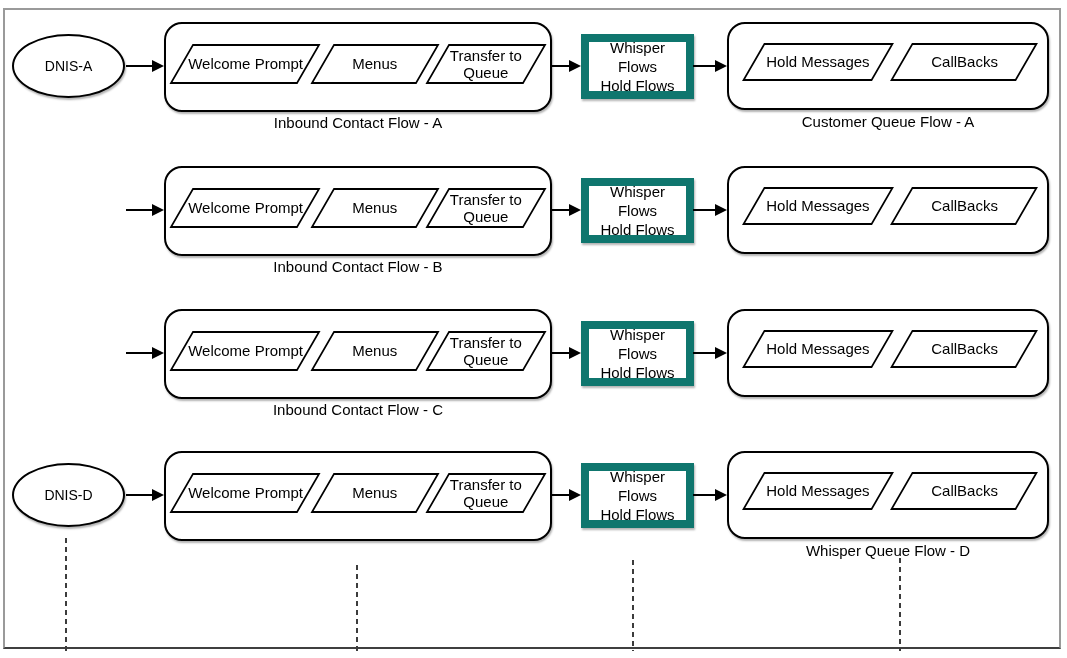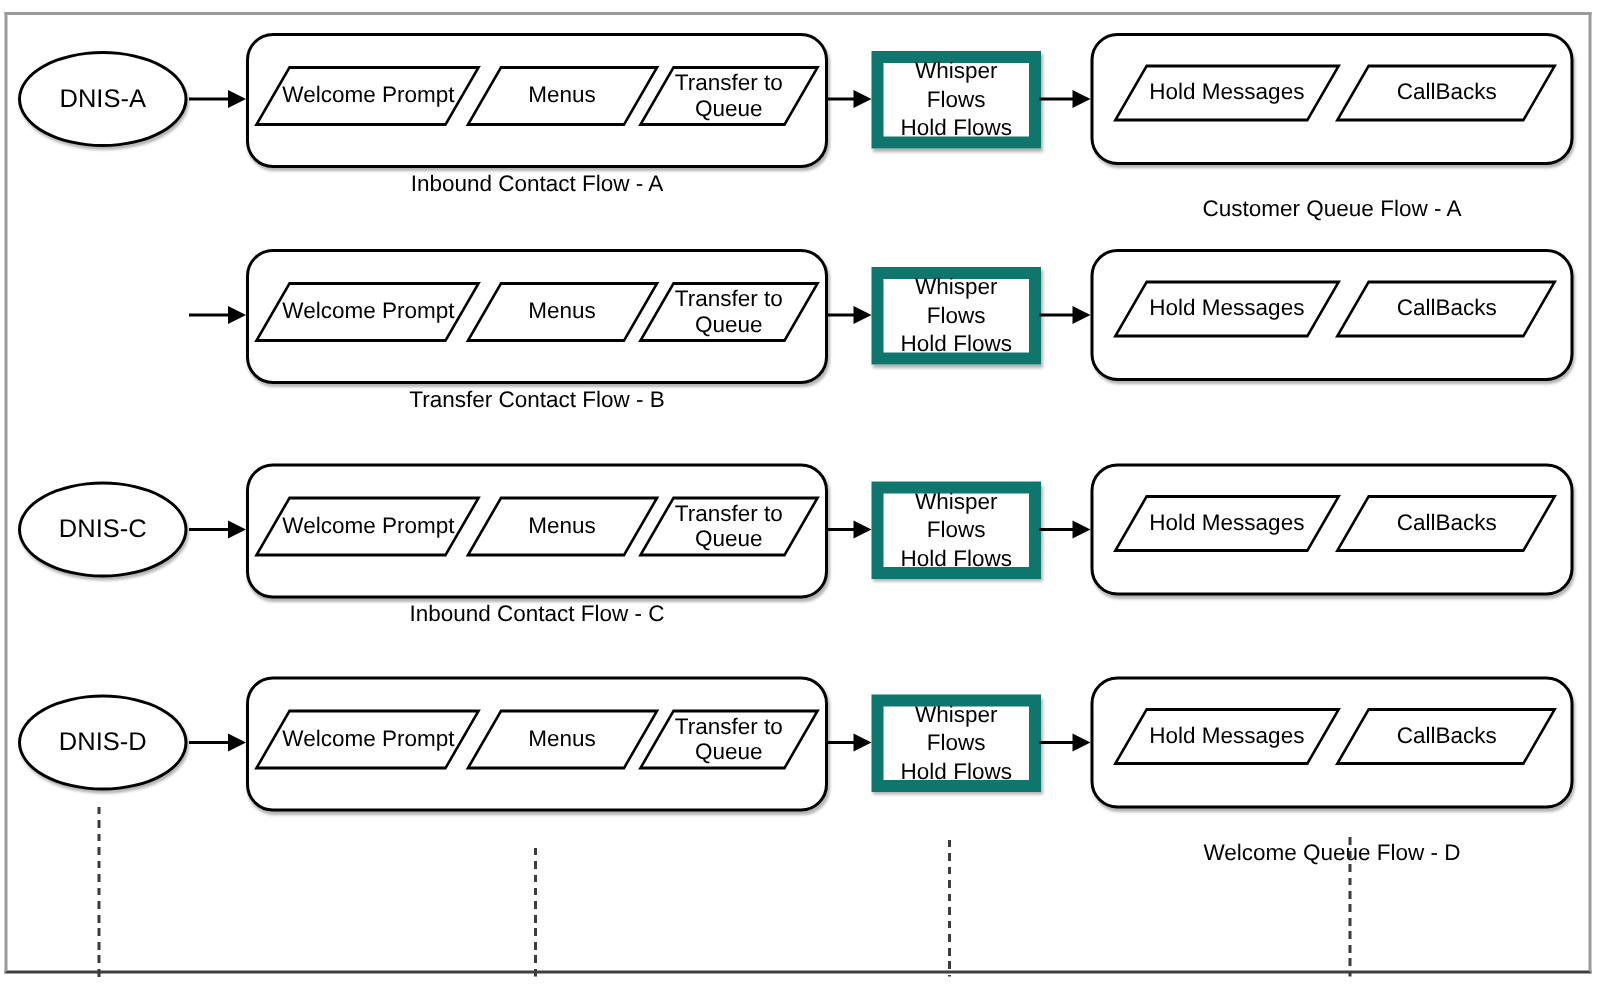--- a/index.html
+++ b/index.html
@@ -15,21 +15,21 @@
     position:absolute; left:3px; top:8px; width:1058px; height:641px;
     border:2px solid #9a9a9a;
     border-bottom:2px solid #3f3f3f;
   }
   .row { position:absolute; left:0; width:1067px; height:132px; }
 
   .ellipse {
     position:absolute; left:12px; top:34px; width:113px; height:64px;
     border:2px solid #000; border-radius:50%; background:#fff;
     display:flex; align-items:center; justify-content:center;
-    font-size:17px;
+    font-size:14px;
     box-shadow:1px 2px 2px rgba(0,0,0,0.3);
   }
 
   .arrow { position:absolute; top:65px; height:2px; background:#000; }
   .arrow::after {
     content:""; position:absolute; right:-11px; top:-5px; width:0; height:0;
     border-left:12px solid #000;
     border-top:6px solid transparent; border-bottom:6px solid transparent;
   }
   .arrow1 { left:126px; width:27px; }
@@ -52,21 +52,21 @@
   .c1 .pgram { top:20px; height:40px; }
   .p1 { left:15px;  width:128px; }
   .p2 { left:156px; width:106px; }
   .p3 { left:271px; width:98px;  }
   .c2 .pgram { top:19px; height:38px; }
   .q1 { left:24px;  width:130px; }
   .q2 { left:172px; width:126px; }
 
   .flowlabel { position:absolute; text-align:center; font-size:15px; line-height:18px; }
   .l1 { left:164px; top:114px; width:388px; }
-  .l2 { left:727px; top:131px; width:322px; }
+  .l2 { left:727px; top:113px; width:322px; }
 
   .whisper {
     position:absolute; left:581px; top:34px; width:113px; height:65px;
     border:8px solid #0f766e; background:#fff;
     display:flex; flex-direction:column; align-items:center; justify-content:center;
     font-size:15px; line-height:1.27; text-align:center;
     box-shadow:1px 2px 2px rgba(0,0,0,0.3);
   }
   .whisper span { display:block; }
 
@@ -125,41 +125,38 @@
     <div class="pgram p1">
         <span class="ptext">Welcome Prompt</span>
       </div>
     <div class="pgram p2">
         <span class="ptext">Menus</span>
       </div>
     <div class="pgram p3">
         <span class="ptext">Transfer to Queue</span>
       </div>
   </div>
-  <div class="flowlabel l1">Transfer Contact Flow - B</div>
+  <div class="flowlabel l1">Inbound Contact Flow - B</div>
   <div class="arrow arrow2"></div>
   <div class="whisper">
     <span>Whisper Flows</span>
     <span>Hold Flows</span>
   </div>
   <div class="arrow arrow3"></div>
   <div class="rcontainer c2">
     <div class="pgram q1">
         <span class="ptext">Hold Messages</span>
       </div>
     <div class="pgram q2">
         <span class="ptext">CallBacks</span>
       </div>
   </div>
 </div>
 
 <div class="row" style="top:287px">
-  <div class="ellipse">
-    <span>DNIS-C</span>
-  </div>
   <div class="arrow arrow1"></div>
   <div class="rcontainer c1">
     <div class="pgram p1">
         <span class="ptext">Welcome Prompt</span>
       </div>
     <div class="pgram p2">
         <span class="ptext">Menus</span>
       </div>
     <div class="pgram p3">
         <span class="ptext">Transfer to Queue</span>
@@ -205,19 +202,19 @@
   </div>
   <div class="arrow arrow3"></div>
   <div class="rcontainer c2">
     <div class="pgram q1">
         <span class="ptext">Hold Messages</span>
       </div>
     <div class="pgram q2">
         <span class="ptext">CallBacks</span>
       </div>
   </div>
-  <div class="flowlabel l2">Welcome Queue Flow - D</div>
+  <div class="flowlabel l2">Whisper Queue Flow - D</div>
 </div>
 
 <div class="dash dash1"></div>
 <div class="dash dash2"></div>
 <div class="dash dash3"></div>
 <div class="dash dash4"></div>
 
 </body></html>

